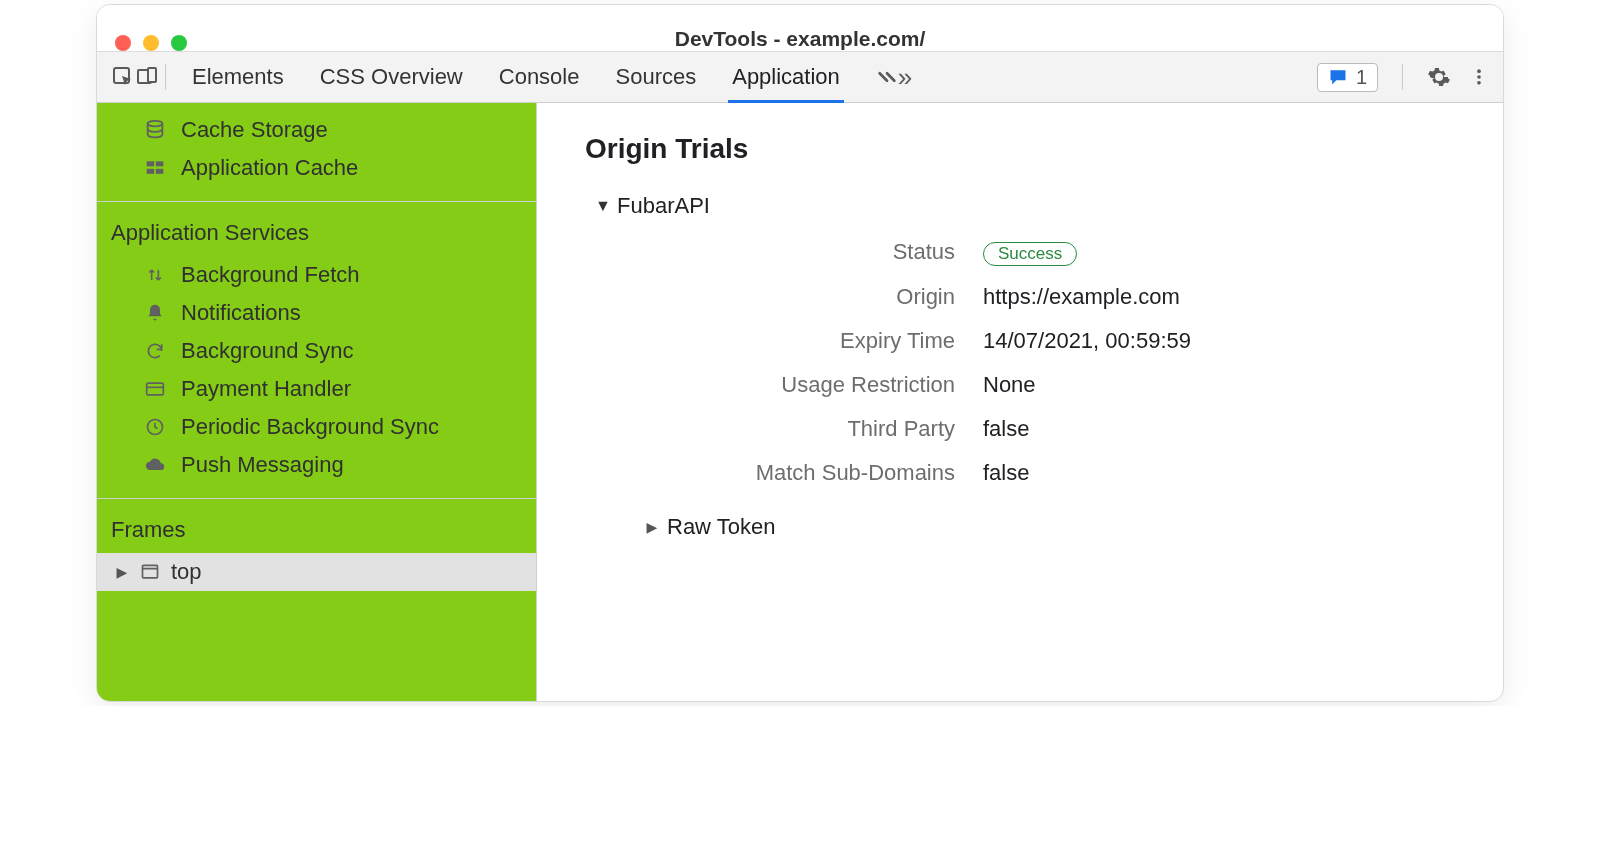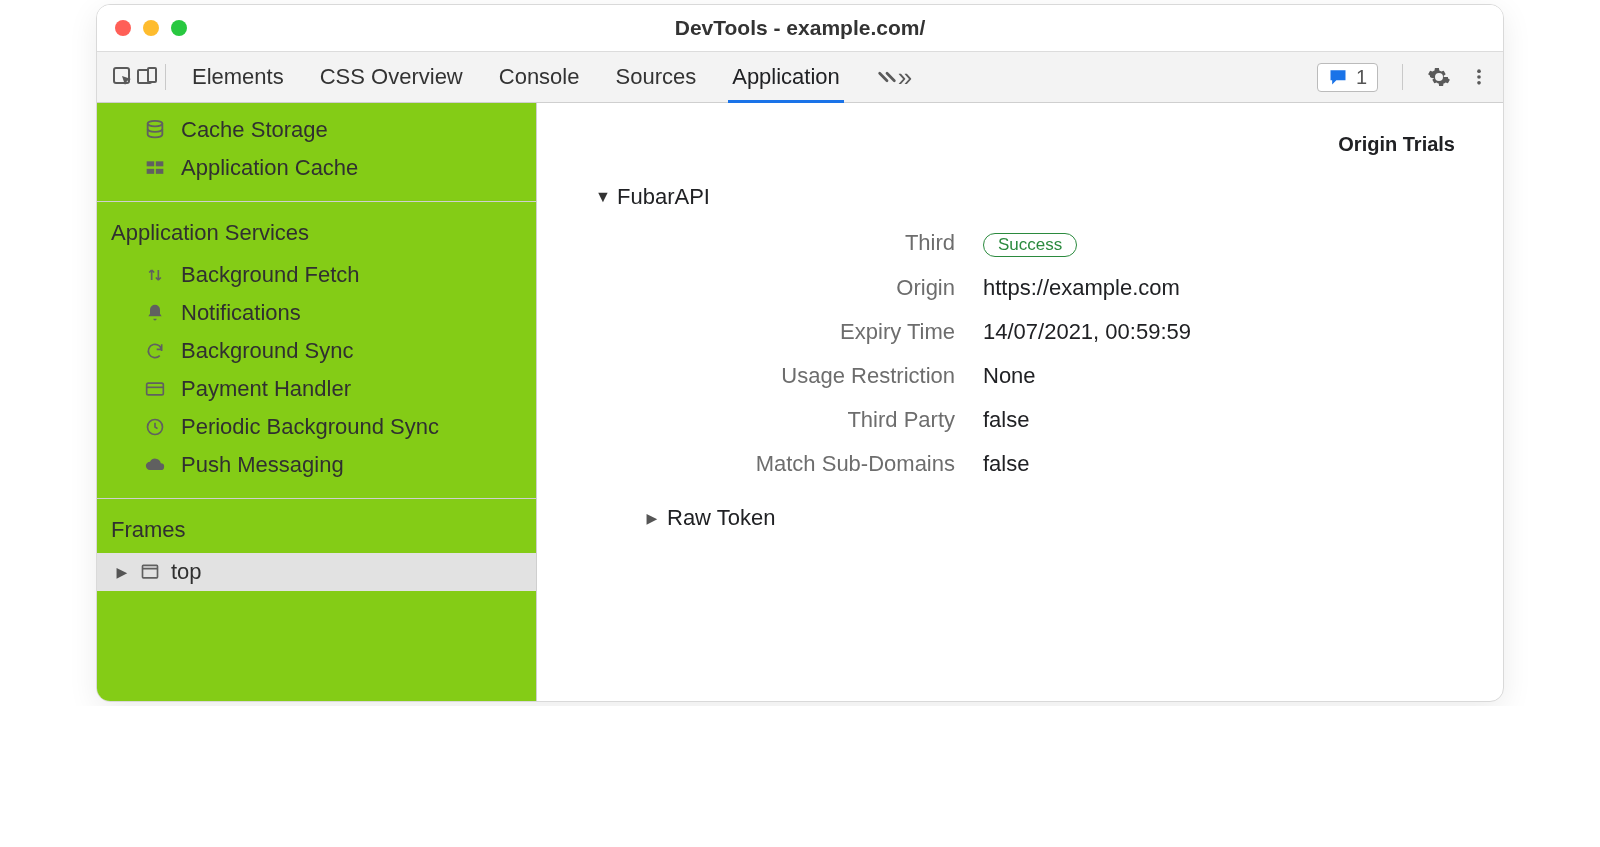--- a/index.html
+++ b/index.html
@@ -9,21 +9,21 @@
     margin: 4px;
     border: 1px solid #d9d9d9;
     border-radius: 14px;
     overflow: hidden;
     box-shadow: 0 8px 30px rgba(0,0,0,0.08);
     background: #fff;
   }
   .titlebar {
     height: 46px;
     display: flex;
-    align-items: center;
+    align-items: flex-end;
     padding: 0 18px;
     position: relative;
     background: #fff;
   }
   .traffic { display: flex; gap: 12px; }
   .traffic .dot { width: 16px; height: 16px; border-radius: 50%; }
   .dot.red { background: #ff5f57; }
   .dot.yellow { background: #febc2e; }
   .dot.green { background: #28c840; }
   .title {
@@ -68,21 +68,21 @@
   .side-item .icon { width:24px; display:flex; justify-content:center; color:#606060; }
   .section-sep { height:1px; background:#cfcfcf; margin:14px 0; }
   .section-title { font-size:22px; color:#303030; padding: 4px 14px 10px 14px; }
   .frames-row {
     display:flex; align-items:center; gap:10px;
     padding:6px 12px 6px 18px; background:#e2e2e2; cursor:pointer;
   }
   .tri { font-size:14px; color:#555; width:14px; display:inline-block; text-align:center; }
   .frame-icon { color:#606060; display:flex; }
   .content { flex:1; padding: 30px 48px; font-size:22px; color:#202124; }
-  .content h2 { font-size:20px; font-weight:700; margin-bottom:28px;text-align:right; }
+  .content h2 { font-size:28px; font-weight:700; margin-bottom:28px; }
   .subtree { margin-left:10px; }
   .node-row { display:flex; align-items:center; gap:8px; cursor:pointer; margin-bottom:20px; }
   .node-row .tri { color:#333; font-size:16px; }
   .kv { display:grid; grid-template-columns: 300px auto; row-gap:18px; column-gap:28px; margin-left:60px; margin-bottom:28px; }
   .kv .k { text-align:right; color:#6d6d6d; }
   .kv .v { color:#202124; }
   .pill {
     display:inline-block; border:1px solid #2b8a3e; color:#2b8a3e;
     border-radius:12px; padding:1px 14px; font-size:17px;
   }
@@ -257,21 +257,21 @@
     <div class="content">
       <h2>Origin Trials</h2>
 
       <div class="subtree">
         <div class="node-row">
           <span class="tri">▼</span>
           <span>FubarAPI</span>
         </div>
 
         <div class="kv">
-          <div class="k">Third</div>
+          <div class="k">Status</div>
           <div class="v">
             <span class="pill">Success</span>
           </div>
 
           <div class="k">Origin</div>
           <div class="v">https://example.com</div>
 
           <div class="k">Expiry Time</div>
           <div class="v">14/07/2021, 00:59:59</div>
 

